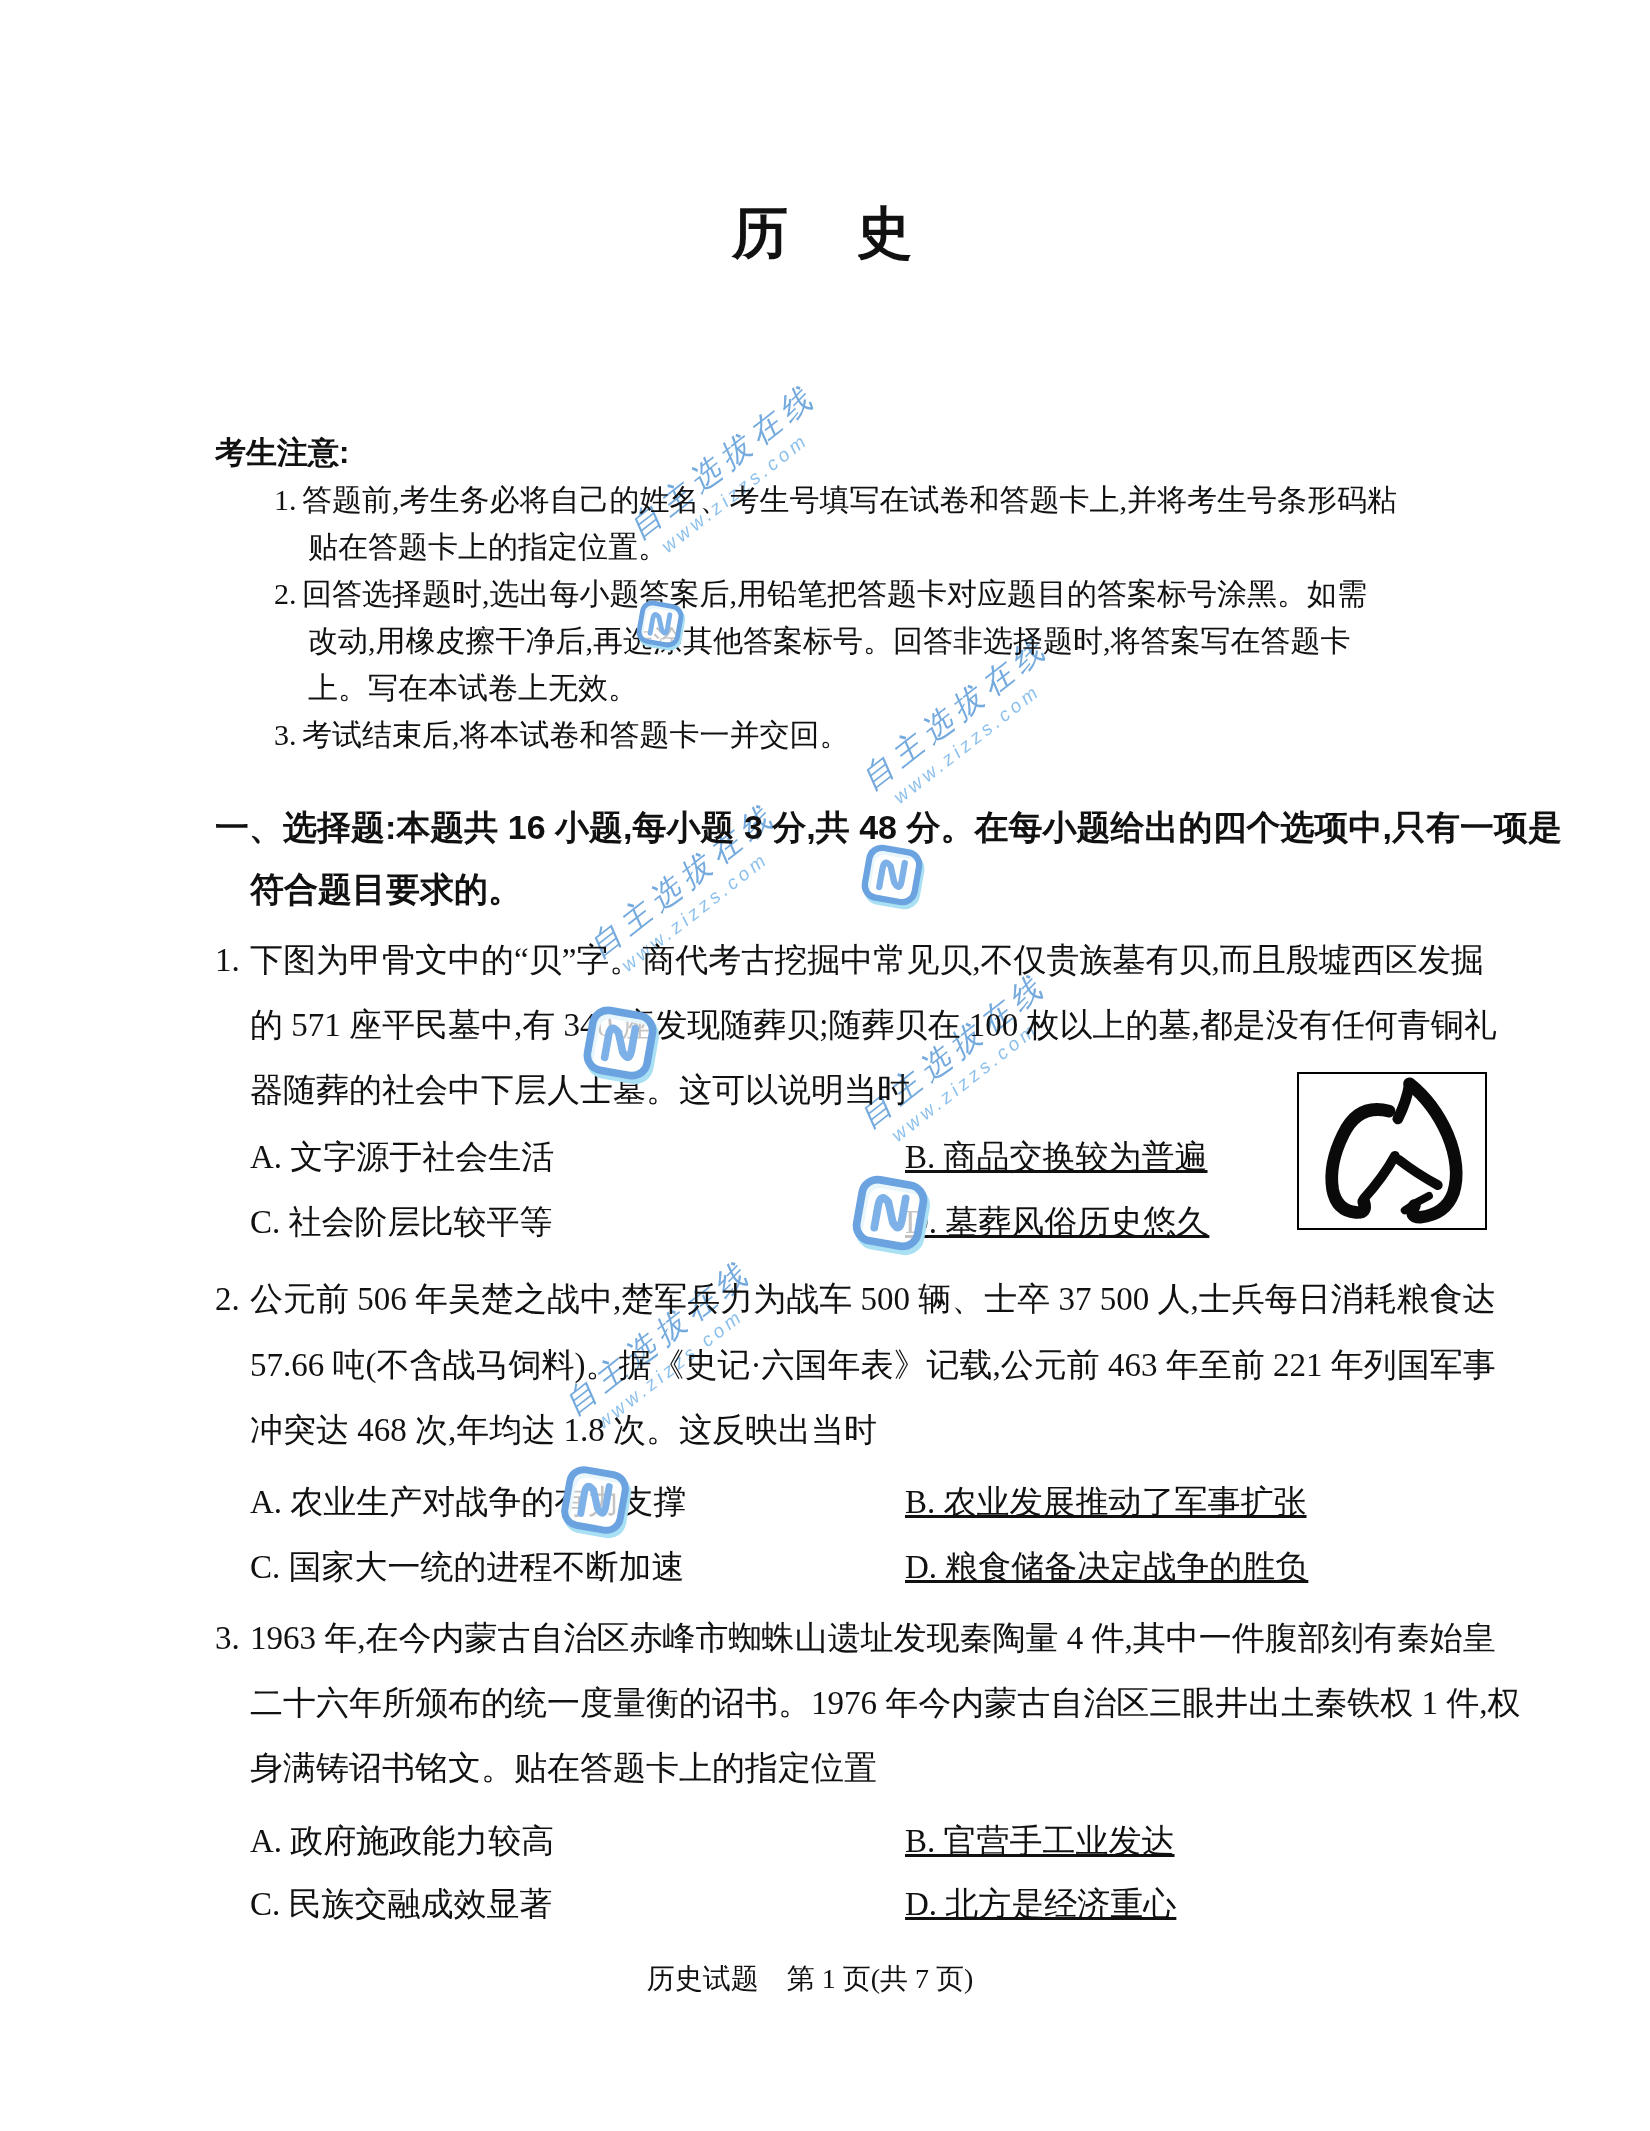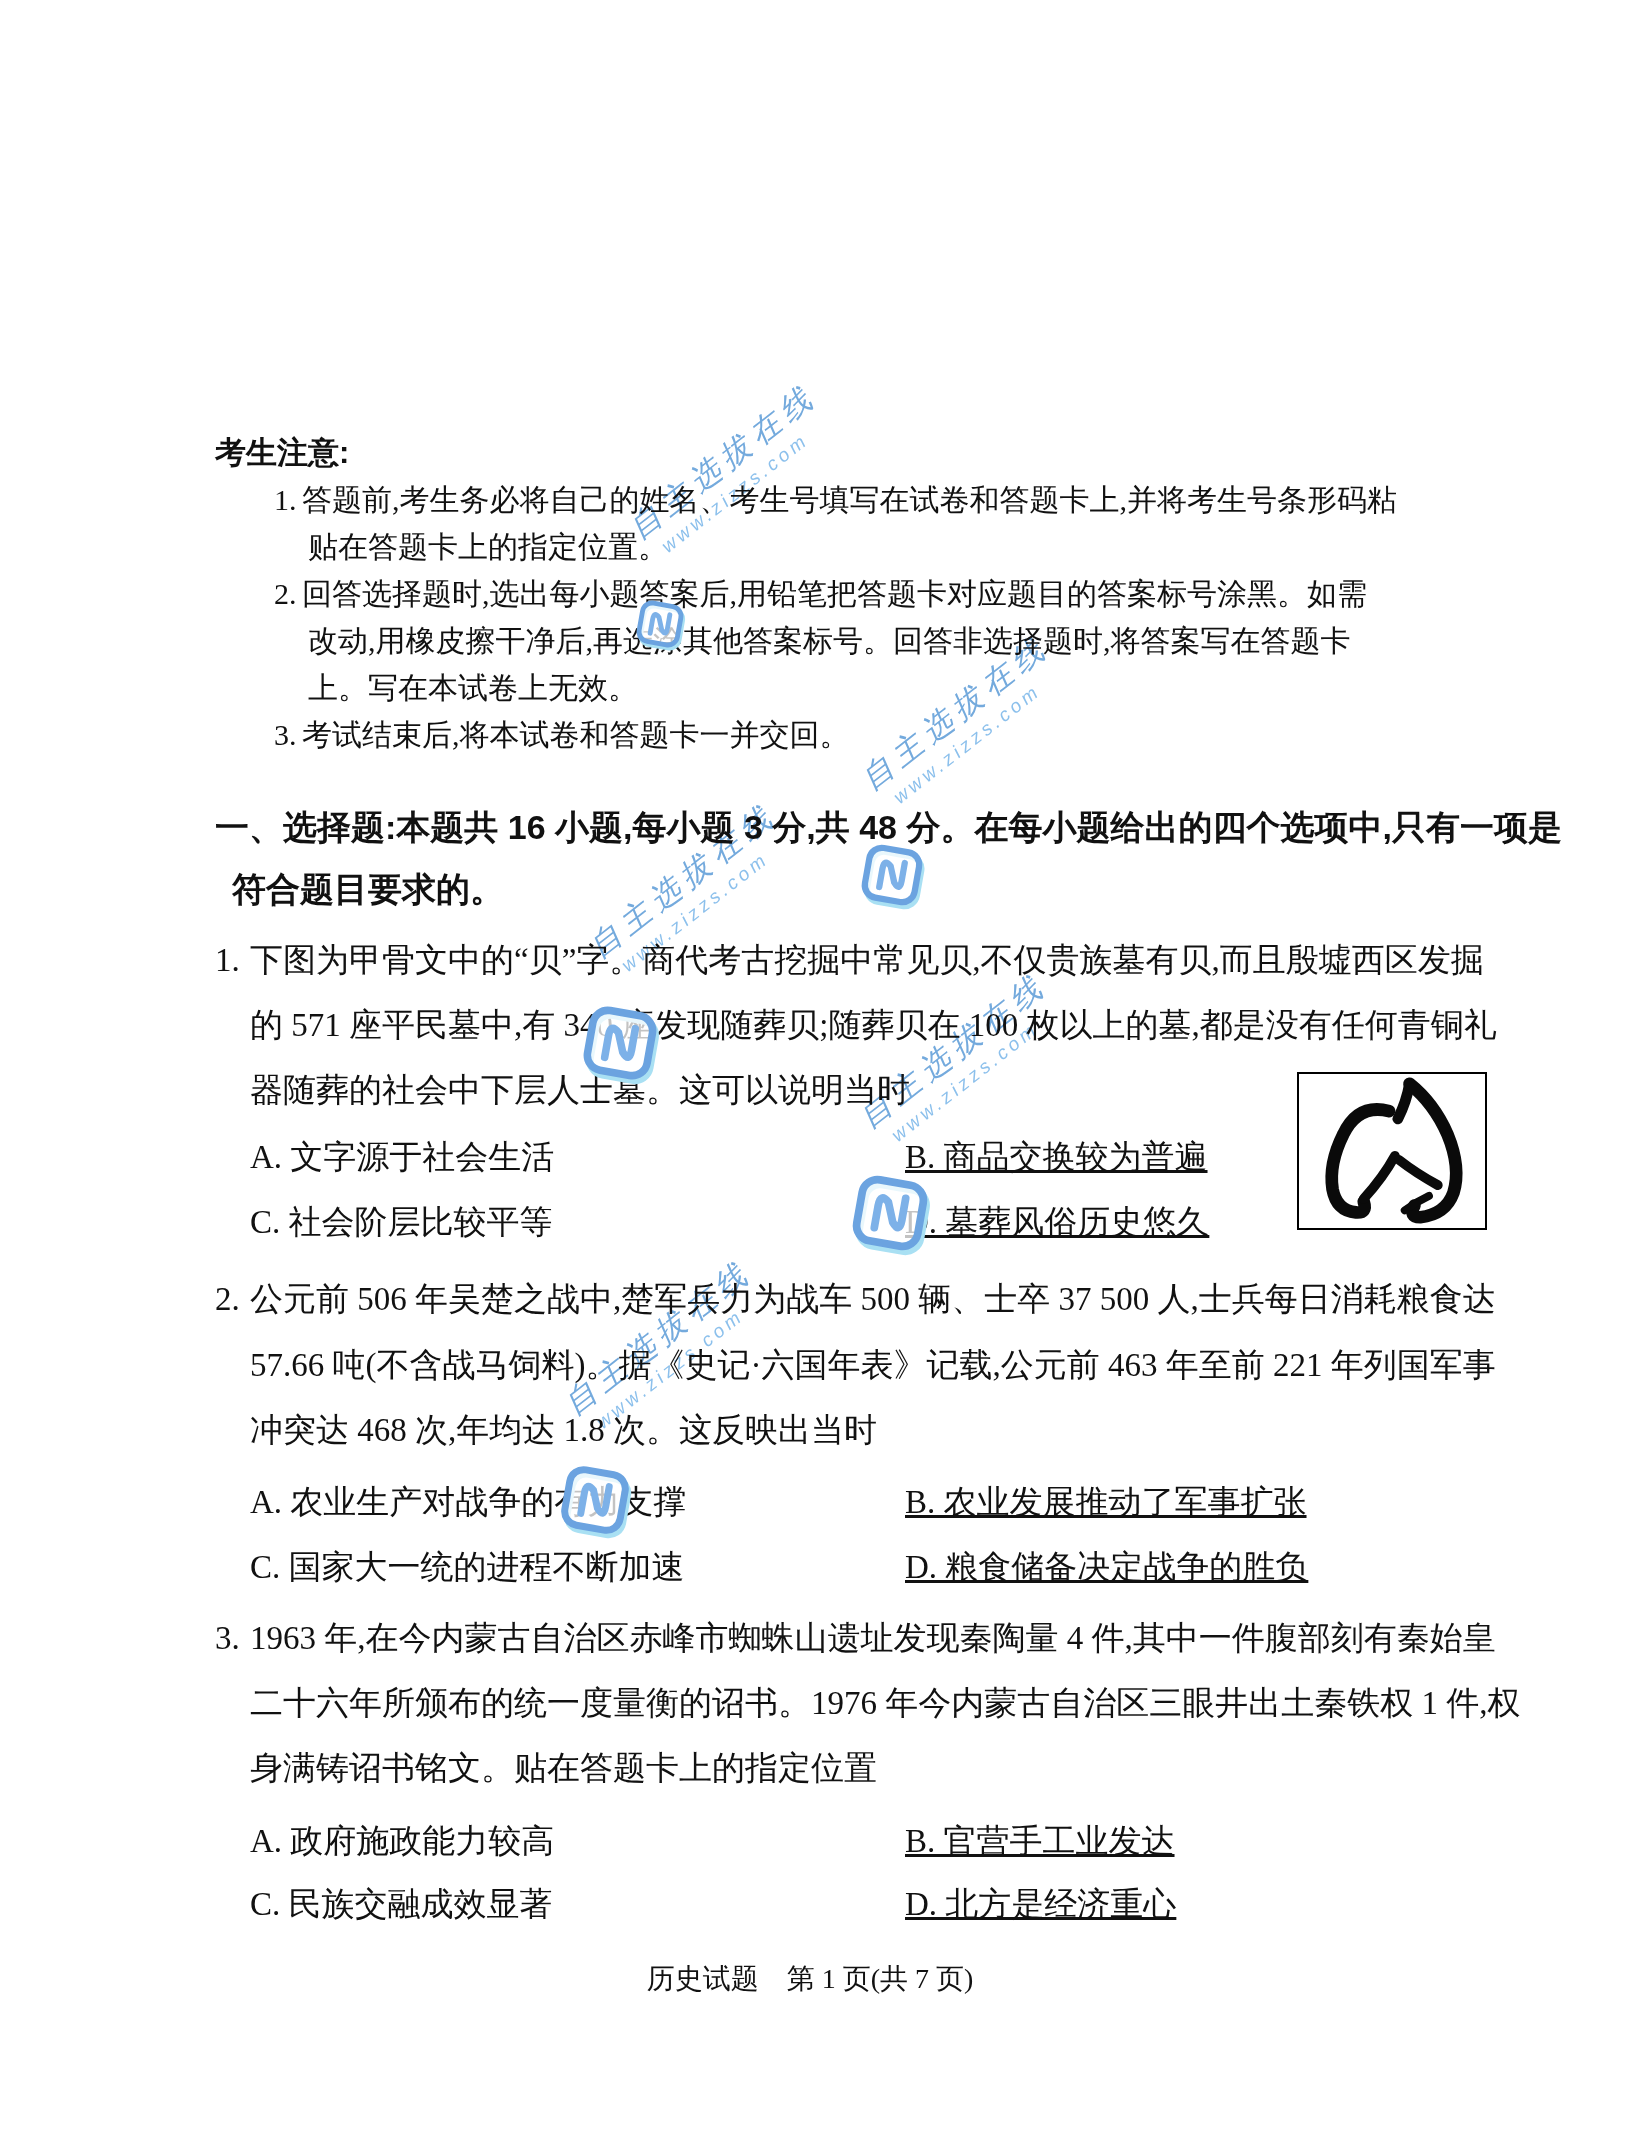--- a/index.html
+++ b/index.html
@@ -15,21 +15,21 @@
   .row{position:absolute;left:0;width:100%;white-space:nowrap;line-height:1.2;z-index:1;}
   .t-center{text-align:center;}
   .exam-title{font-size:42px;letter-spacing:2px;}
   .subject-title{font-size:56px;font-weight:bold;letter-spacing:6px;}
   .notice-head{font-family:"Liberation Sans","DejaVu Sans",sans-serif;font-weight:bold;font-size:31px;}
   .note-num{position:absolute;left:274px;font-size:30px;}
   .note-text{position:absolute;left:302px;font-size:30px;}
   .note-cont{position:absolute;left:308px;font-size:30px;}
   .section-line{font-family:"Liberation Sans","DejaVu Sans",sans-serif;font-weight:bold;font-size:34px;}
   .sec1{position:absolute;left:215px;}
-  .sec2{position:absolute;left:232px;text-align:center;}
+  .sec2{position:absolute;left:250px;text-align:center;}
   .q-num{position:absolute;left:215px;font-size:33px;}
   .q-text{position:absolute;left:250px;font-size:33px;}
   .opt-a{position:absolute;left:250px;font-size:33px;}
   .opt-b{position:absolute;left:905px;font-size:33px;text-decoration:underline;}
   .footer-line{font-size:28px;}
   .figure-box{
     position:absolute;left:1297px;top:1072px;width:190px;height:158px;
     border:2px solid #000;background:#fff;box-sizing:border-box;z-index:1;
   }
   .figure-box svg{display:block;width:100%;height:100%;}
@@ -113,20 +113,21 @@
     </div>
     <svg class="wm-logo" style="left:-39px;top:-39px;width:78px;height:78px" viewBox="-50 -50 100 100">
       <g transform="rotate(10)">
         <rect x="-32" y="-31" width="72" height="72" rx="18" fill="none" stroke="#a9e0f3" stroke-width="9"></rect>
         <rect x="-36" y="-36" width="72" height="72" rx="18" fill="rgba(255,255,255,0.75)" stroke="#6ba3e0" stroke-width="9"></rect>
         <path d="M -15,20 L -15,-6 Q -15,-22 -4,-12 L 5,10 Q 15,22 15,6 L 15,-20" fill="none" stroke="#7db1e8" stroke-width="9" stroke-linecap="round"></path>
       </g>
     </svg>
   </div>
 
+  <div class="row t-center subject-title" style="top:200px">历　史</div>
 
   <div class="row" style="top:434px">
     <span class="notice-head" style="position:absolute;left:215px">考生注意:</span>
   </div>
   <div class="row" style="top:482px">
     <span class="note-num">1.</span>
     <span class="note-text">答题前,考生务必将自己的姓名、考生号填写在试卷和答题卡上,并将考生号条形码粘</span>
   </div>
   <div class="row" style="top:529px">
     <span class="note-cont">贴在答题卡上的指定位置。</span>

